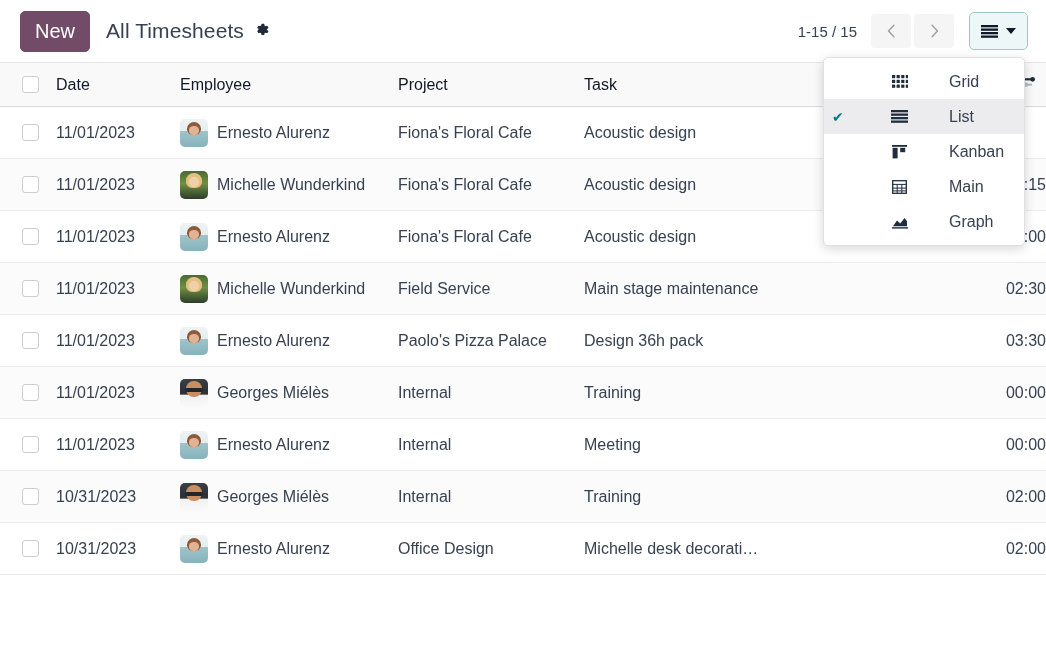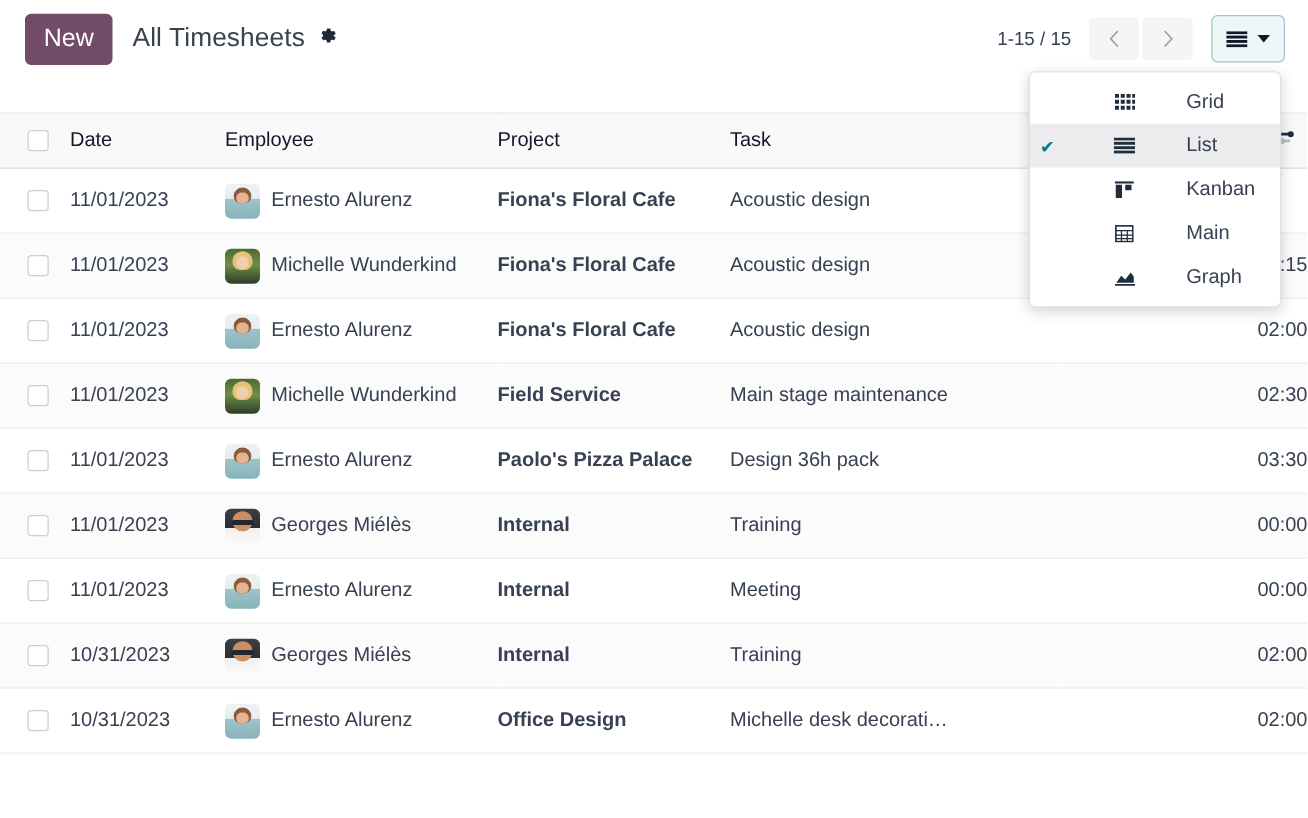--- a/index.html
+++ b/index.html
@@ -105,21 +105,21 @@
     font-size: 16px;
     font-family: "Liberation Sans", sans-serif;
     color: #374151;
     margin-left: 11px;
     width: 100%;
     background: transparent;
   }
   .search-input::placeholder { color: #6b7280; opacity: 1; }
 
   
-  .table-wrap { margin-top: 28px; position: relative; }
+  .table-wrap { margin-top: 0; position: relative; }
   table.list {
     width: 1046px;
     border-collapse: collapse;
     table-layout: fixed;
     font-size: 15px;
   }
   table.list thead th {
     background: #f9f9fa;
     border-top: 1px solid #e7e7e9;
     border-bottom: 1px solid #dcdcdf;
@@ -145,21 +145,21 @@
 
   .col-check { width: 56px; }
   .col-date  { width: 124px; }
   .col-emp   { width: 218px; }
   .col-proj  { width: 186px; }
   .col-task  { width: 262px; }
   .col-time  { width: 200px; }
 
   .cell-pad-date { padding-left: 20px; }
   .cell-pad-emp  { padding-left: 10px; }
-  .cell-pad-proj { padding-left: 18px; font-weight: bold; }
+  .cell-pad-proj { padding-left: 18px; }
   .cell-pad-task { padding-left: 18px; }
   .cell-time { text-align: right; padding-right: 46px; }
   .time-zero { color: #9ca3af; }
 
   .chk {
     width: 17px; height: 17px;
     border: 1px solid #cdced1;
     border-radius: 3px;
     background: #fff;
     display: block;

